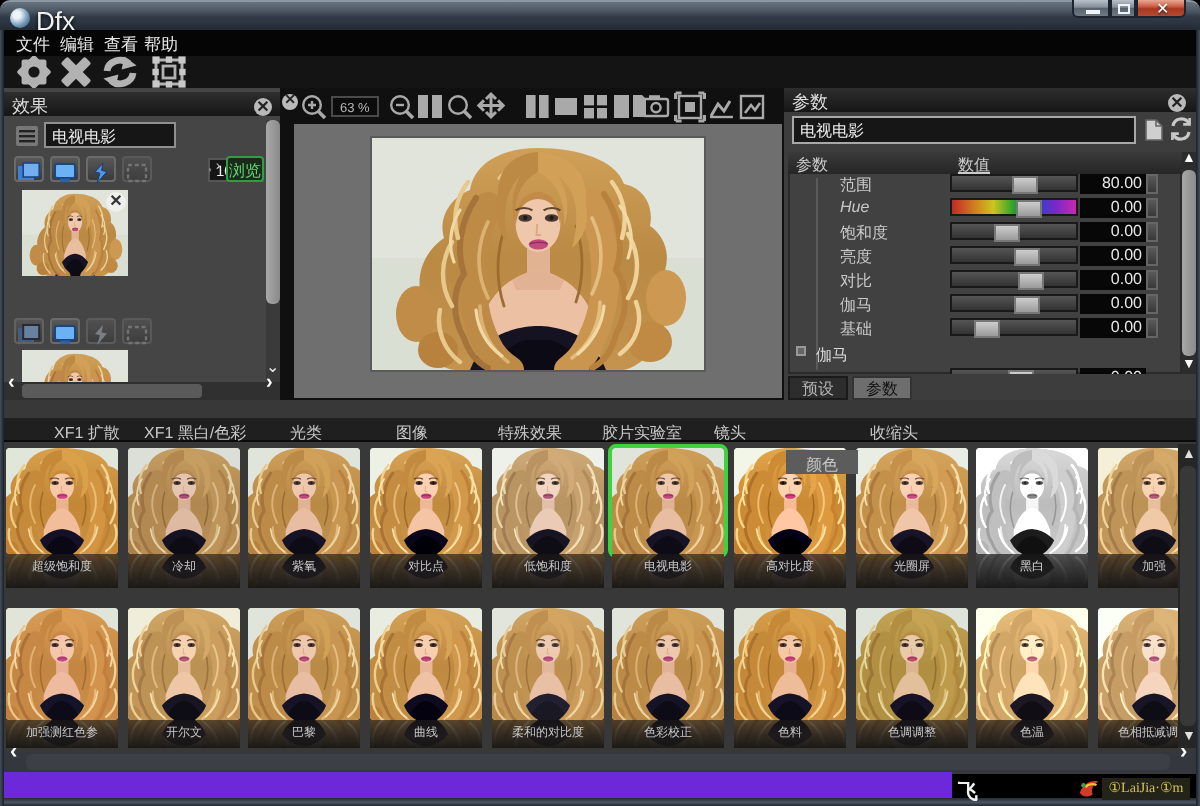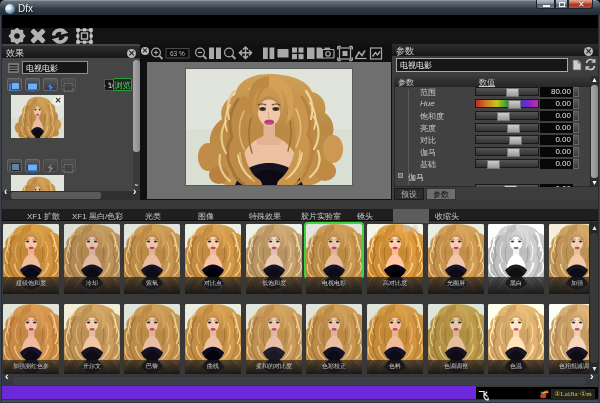--- a/index.html
+++ b/index.html
@@ -7,21 +7,21 @@
   font-family:"Liberation Sans", sans-serif; }
 .abs { position:absolute; }
 #win { position:relative; width:600px; height:403px; background:#000; }
 
 
 #titlebar { position:absolute; left:0; top:0; width:600px; height:15px;
   background:linear-gradient(#68747f 0%, #49545f 35%, #323c48 52%, #232b35 100%);
   border-radius:5px 5px 0 0; border-top:1px solid #8b97a3;}
 #title-ico { position:absolute; left:5px; top:3px; width:10px; height:10px; border-radius:50%;
   background:radial-gradient(circle at 35% 35%, #eef4f8 20%, #7aa0c0 55%, #27485f 100%); }
-#title-txt { position:absolute; left:18px; top:2px; color:#f2f2f2; font-size:10px; text-shadow:0 1px 2px #000;}
+#title-txt { position:absolute; left:18px; top:2px; color:#f2f2f2; font-size:13px; text-shadow:0 1px 2px #000;}
 .wbtn { position:absolute; top:0; height:9px; border:1px solid #1c2430; border-top:none;
   background:linear-gradient(#b9c1c9 0%, #848e99 45%, #59636e 52%, #6f7984 100%); }
 #btn-min { left:536px; width:19px; border-radius:0 0 0 3px; }
 #btn-max { left:555px; width:13px; }
 #btn-close { left:568px; width:25px; border-radius:0 0 3px 0;
   background:linear-gradient(#e8a894 0%, #cc5f46 40%, #a83722 55%, #b44b32 100%); }
 .wglyph { position:absolute; color:#fff; font-size:7px; line-height:7px; text-shadow:0 1px 1px #333; }
 
 
 #menubar { position:absolute; left:2px; top:15px; width:596px; height:13px; background:#050505; }
@@ -95,20 +95,26 @@
   <div class="wbtn" id="btn-min">
       <span class="abs" style="left:6px; top:5px; width:7px; height:2px; background:#f0f4f8;"></span>
     </div>
   <div class="wbtn" id="btn-max">
       <span class="abs" style="left:3px; top:1.5px; width:6px; height:5px; border:1px solid #f0f4f8;"></span>
     </div>
   <div class="wbtn" id="btn-close">
       <span class="wglyph" style="left:9px; top:1px; font-size:8px; line-height:8px;">✕</span>
     </div>
 
+  <div id="menubar">
+    <span style="left:6px;">文件</span>
+      <span style="left:28px;">编辑</span>
+    <span style="left:50px;">查看</span>
+      <span style="left:70px;">帮助</span>
+  </div>
 
   <div id="maintb">
     <svg class="abs" style="left:4px; top:0px;" width="100" height="16" viewBox="0 0 100 16">
       <g fill="#b2b2b2">
         <g transform="translate(11,8)">
           <rect x="-6.2" y="-6.2" width="12.4" height="12.4" rx="1"></rect>
           <rect x="-6.2" y="-6.2" width="12.4" height="12.4" rx="1" transform="rotate(45)"></rect>
           <circle r="2.8" fill="#181818"></circle>
         </g>
         <g transform="translate(32,8)">
@@ -593,21 +599,21 @@
         <span>色相抵减调整</span>
       </div>
     <div id="bottabs">
       <span style="left:25px;">XF1 扩散</span>
       <span style="left:70px;">XF1 黑白/色彩</span>
       <span style="left:143px;">光类</span>
       <span style="left:196px;">图像</span>
       <span style="left:247px;">特殊效果</span>
       <span style="left:299px;">胶片实验室</span>
       <span style="left:355px;">镜头</span>
-      <span style="left:391px; width:36px; height:12px; top:0; background:#5c5c5c; text-align:center; padding-top:14px;">颜色</span>
+      <span style="left:391px; width:36px; height:12px; top:16px; background:#5c5c5c; text-align:center; padding-top:2px;">颜色</span>
       <span style="left:433px;">收缩头</span>
     </div>
       <div class="vscroll" style="left:587px; top:22px; width:10px; height:152px; background:#262626;">
         <div class="sarrow" style="left:2px; top:2px;">▲</div>
         <div class="sarrow" style="left:2px; top:143px;">▼</div>
         <div class="vthumb" style="left:1px; top:11px; width:8px; height:130px; background:#383838;"></div>
       </div>
       <div id="hscroll" class="abs" style="left:0; top:176px; width:596px; height:10px; background:#34383e;">
         <div class="sarrow" style="left:3px; top:-3px; font-size:11px; font-weight:bold; color:#fff;">‹</div>
         <div class="sarrow" style="left:588px; top:-3px; font-size:11px; font-weight:bold; color:#fff;">›</div>

